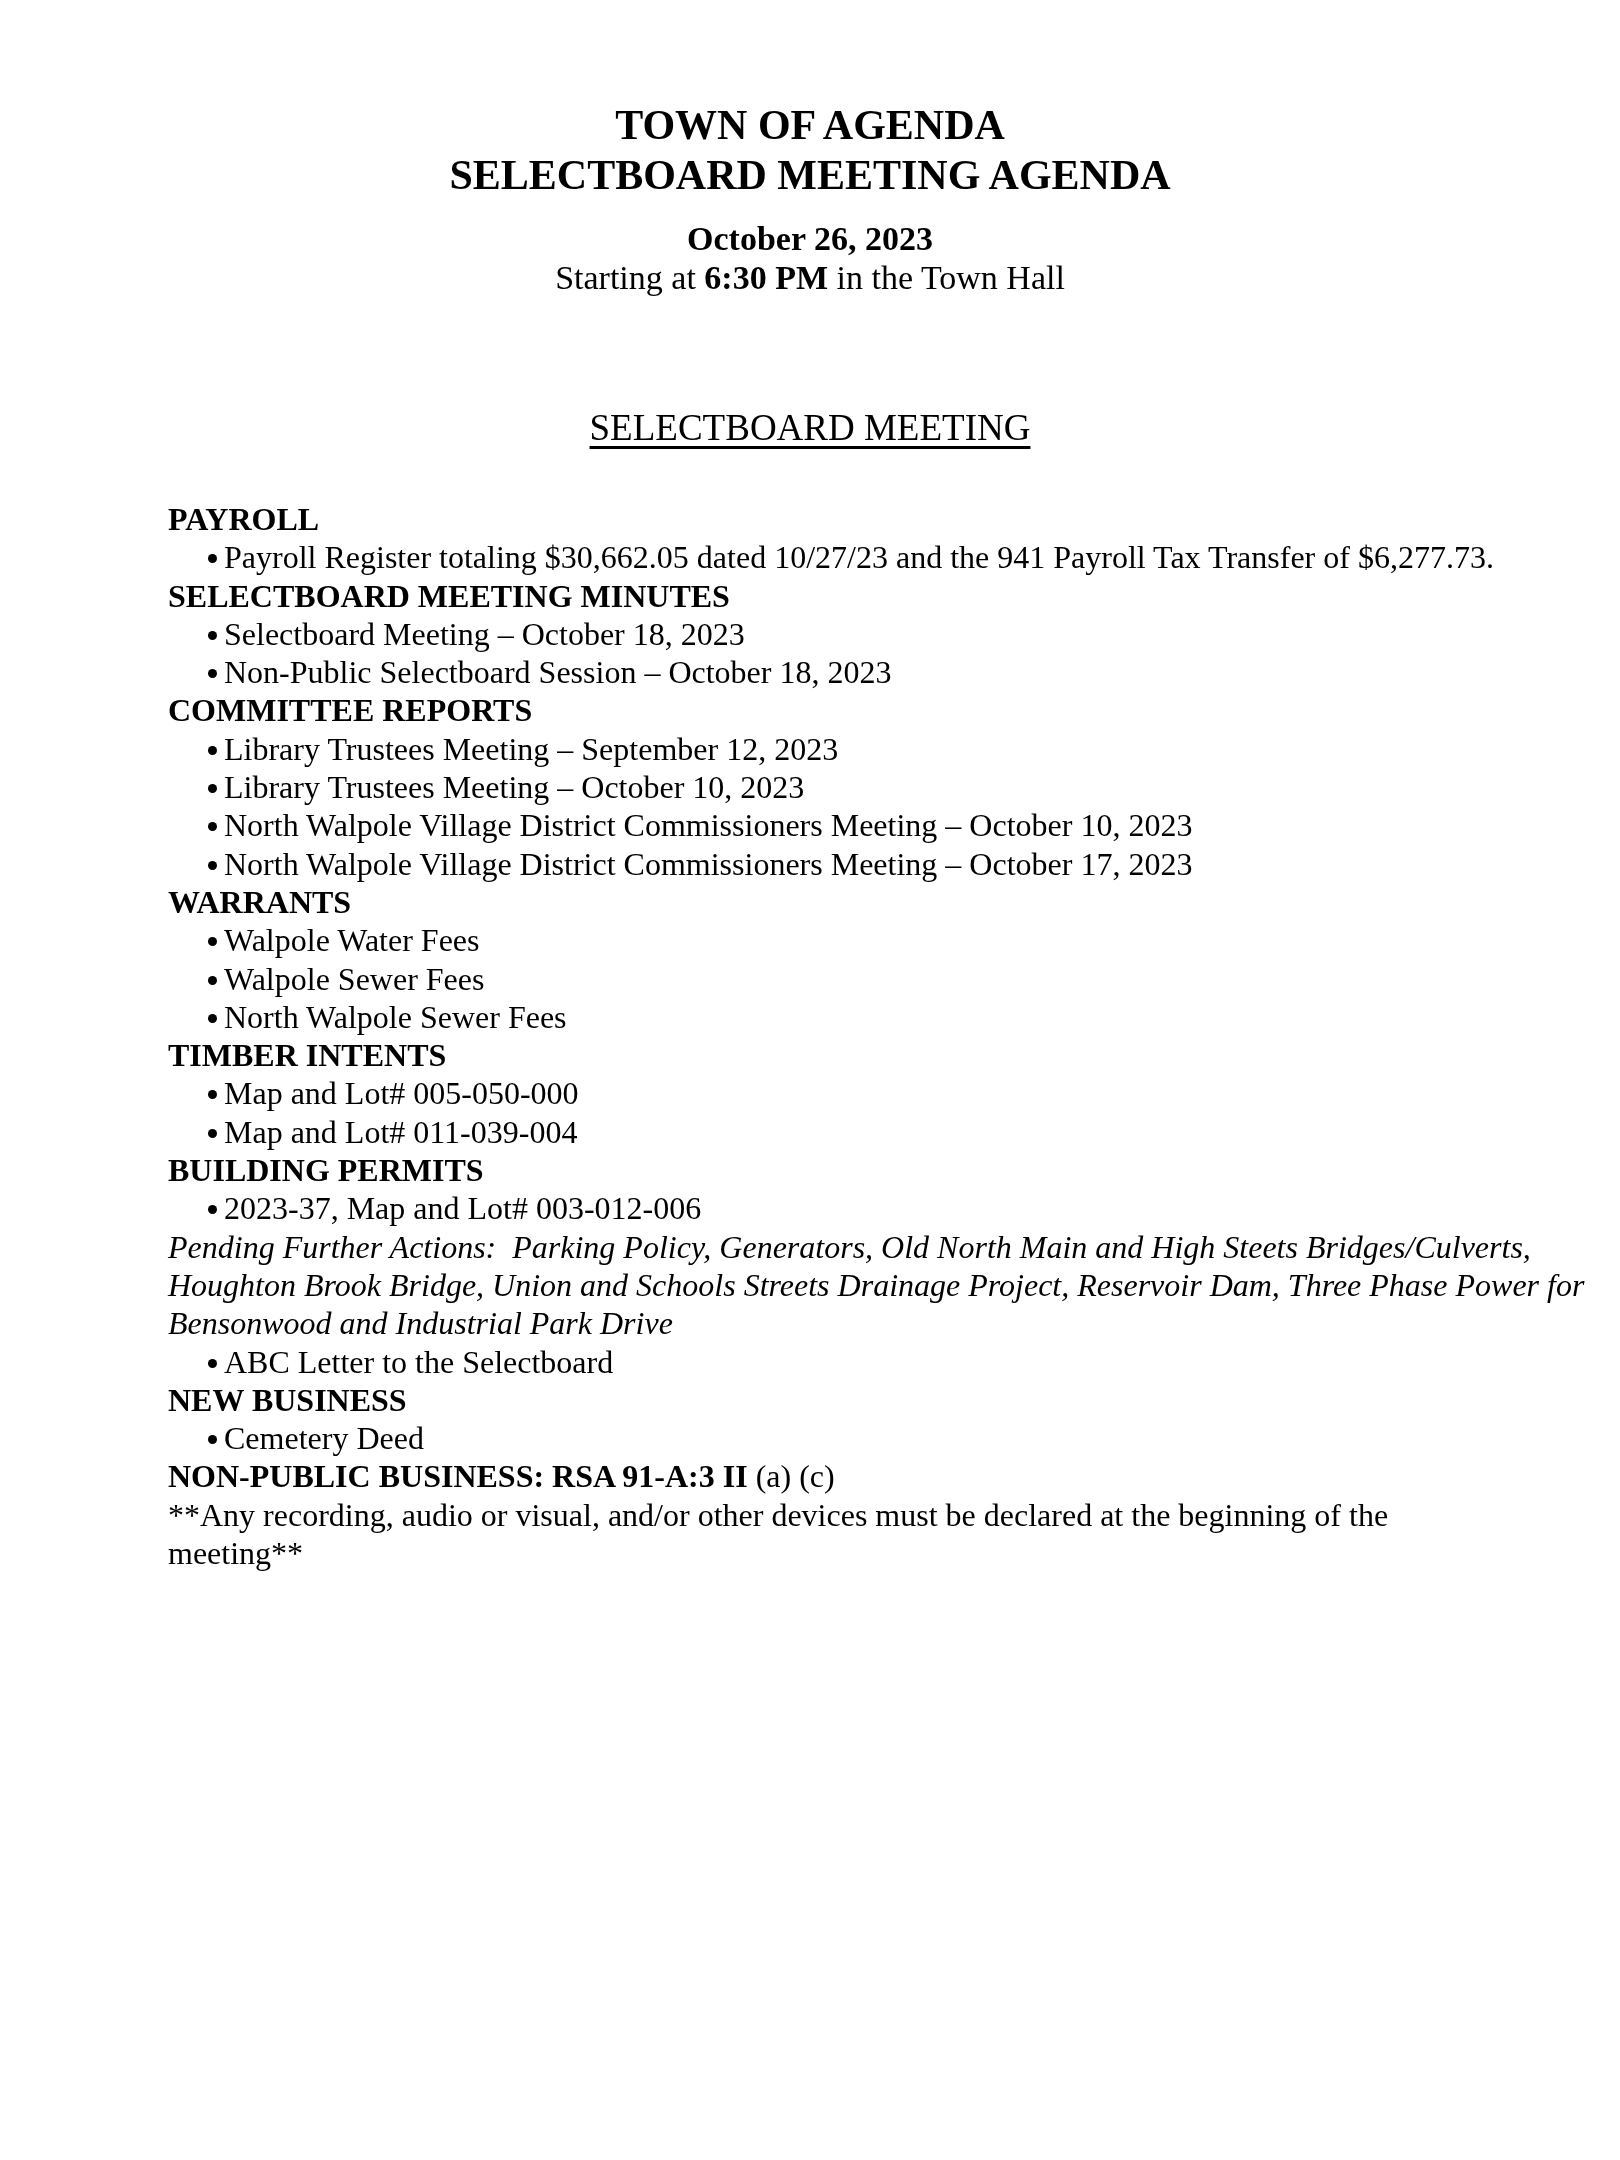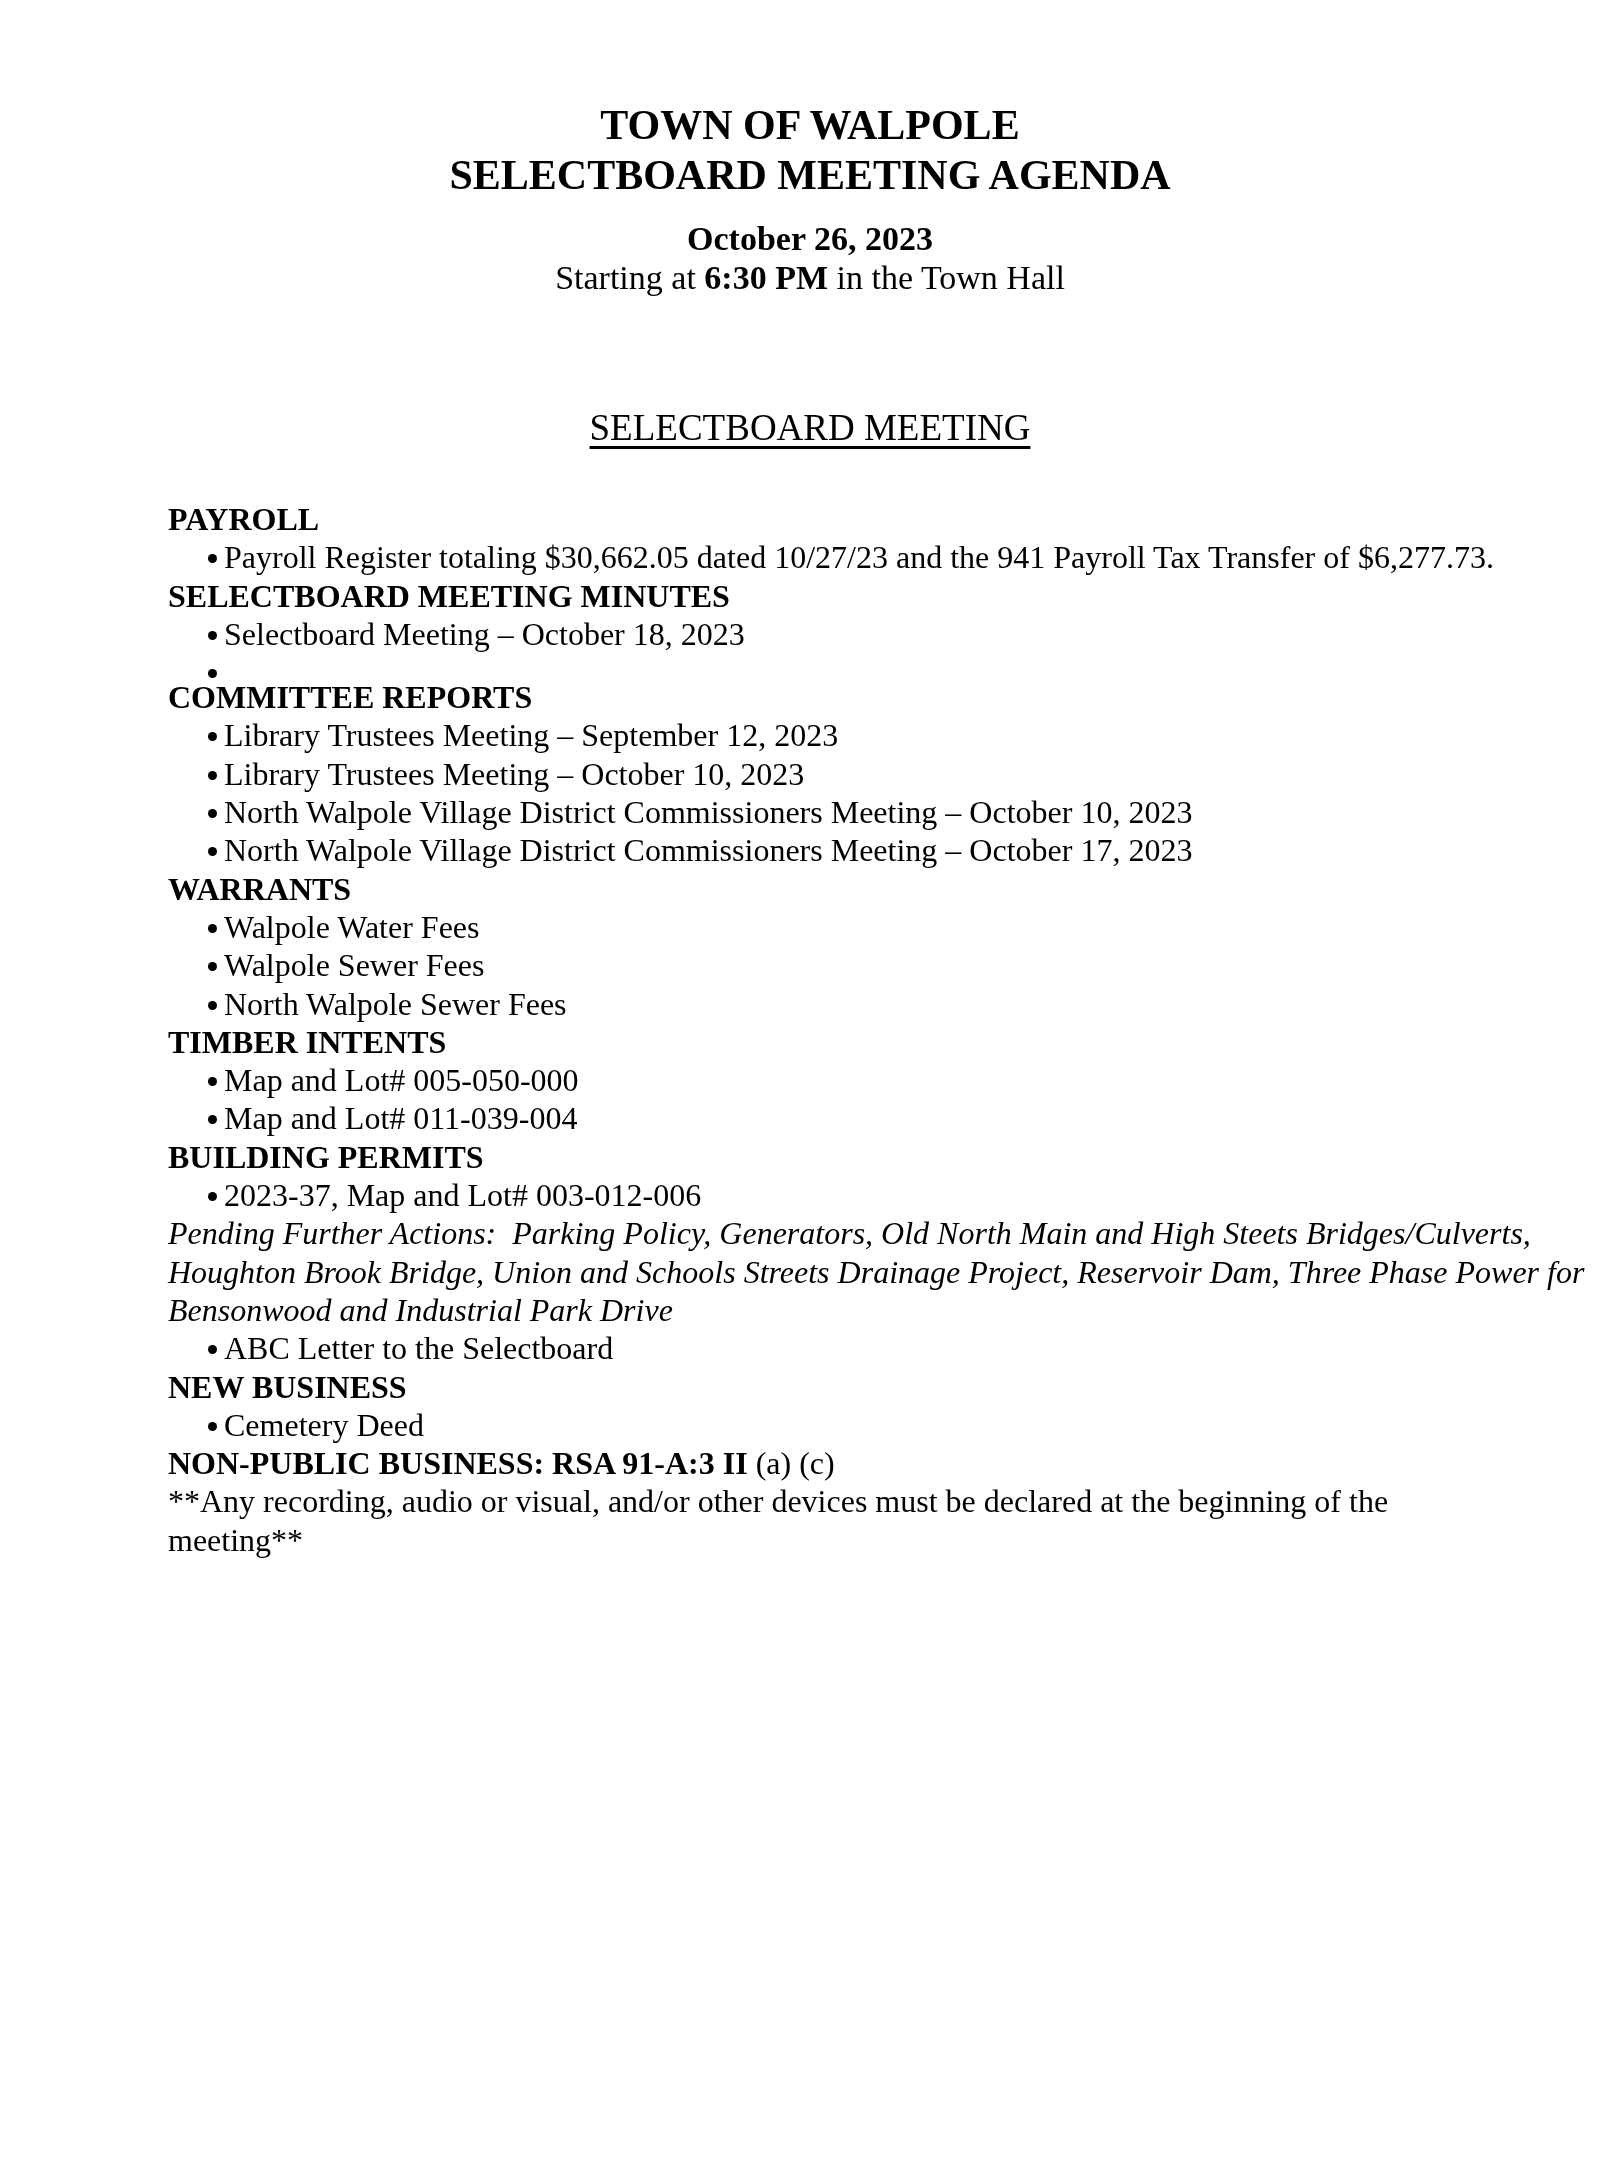--- a/index.html
+++ b/index.html
@@ -31,38 +31,38 @@
   .pending-line{font-style:italic;white-space:pre;}
   .note-line{white-space:pre;}
   .heading-row{white-space:pre;}
 </style>
 </head>
 <body>
 
 <div class="page">
 
   <header class="doc-header">
-    <div class="title-line">TOWN OF WALPOLE</div>
+    <div class="title-line">TOWN OF AGENDA</div>
     <div class="title-line">SELECTBOARD MEETING AGENDA</div>
     <div class="date-line">October 26, 2023</div>
     <div class="starting-line"><span>Starting at </span><span class="bold">6:30 PM</span><span> in the Town Hall</span></div>
   </header>
 
   <div class="meeting-header-row">
     <span class="meeting-header">SELECTBOARD MEETING</span>
   </div>
 
   <main class="content">
 
     <div class="sec-heading">PAYROLL</div>
     <div class="bullet"><span class="dot"></span><span>Payroll Register totaling $30,662.05 dated 10/27/23 and the 941 Payroll Tax Transfer of $6,277.73.</span></div>
 
     <div class="sec-heading">SELECTBOARD MEETING MINUTES</div>
     <div class="bullet"><span class="dot"></span><span>Selectboard Meeting – October 18, 2023</span></div>
-    <div class="bullet"><span class="dot"></span></div>
+    <div class="bullet"><span class="dot"></span><span>Non-Public Selectboard Session – October 18, 2023</span></div>
 
     <div class="sec-heading">COMMITTEE REPORTS</div>
     <div class="bullet"><span class="dot"></span><span>Library Trustees Meeting – September 12, 2023</span></div>
     <div class="bullet"><span class="dot"></span><span>Library Trustees Meeting – October 10, 2023</span></div>
     <div class="bullet"><span class="dot"></span><span>North Walpole Village District Commissioners Meeting – October 10, 2023</span></div>
     <div class="bullet"><span class="dot"></span><span>North Walpole Village District Commissioners Meeting – October 17, 2023</span></div>
 
     <div class="sec-heading">WARRANTS</div>
     <div class="bullet"><span class="dot"></span><span>Walpole Water Fees</span></div>
     <div class="bullet"><span class="dot"></span><span>Walpole Sewer Fees</span></div>

